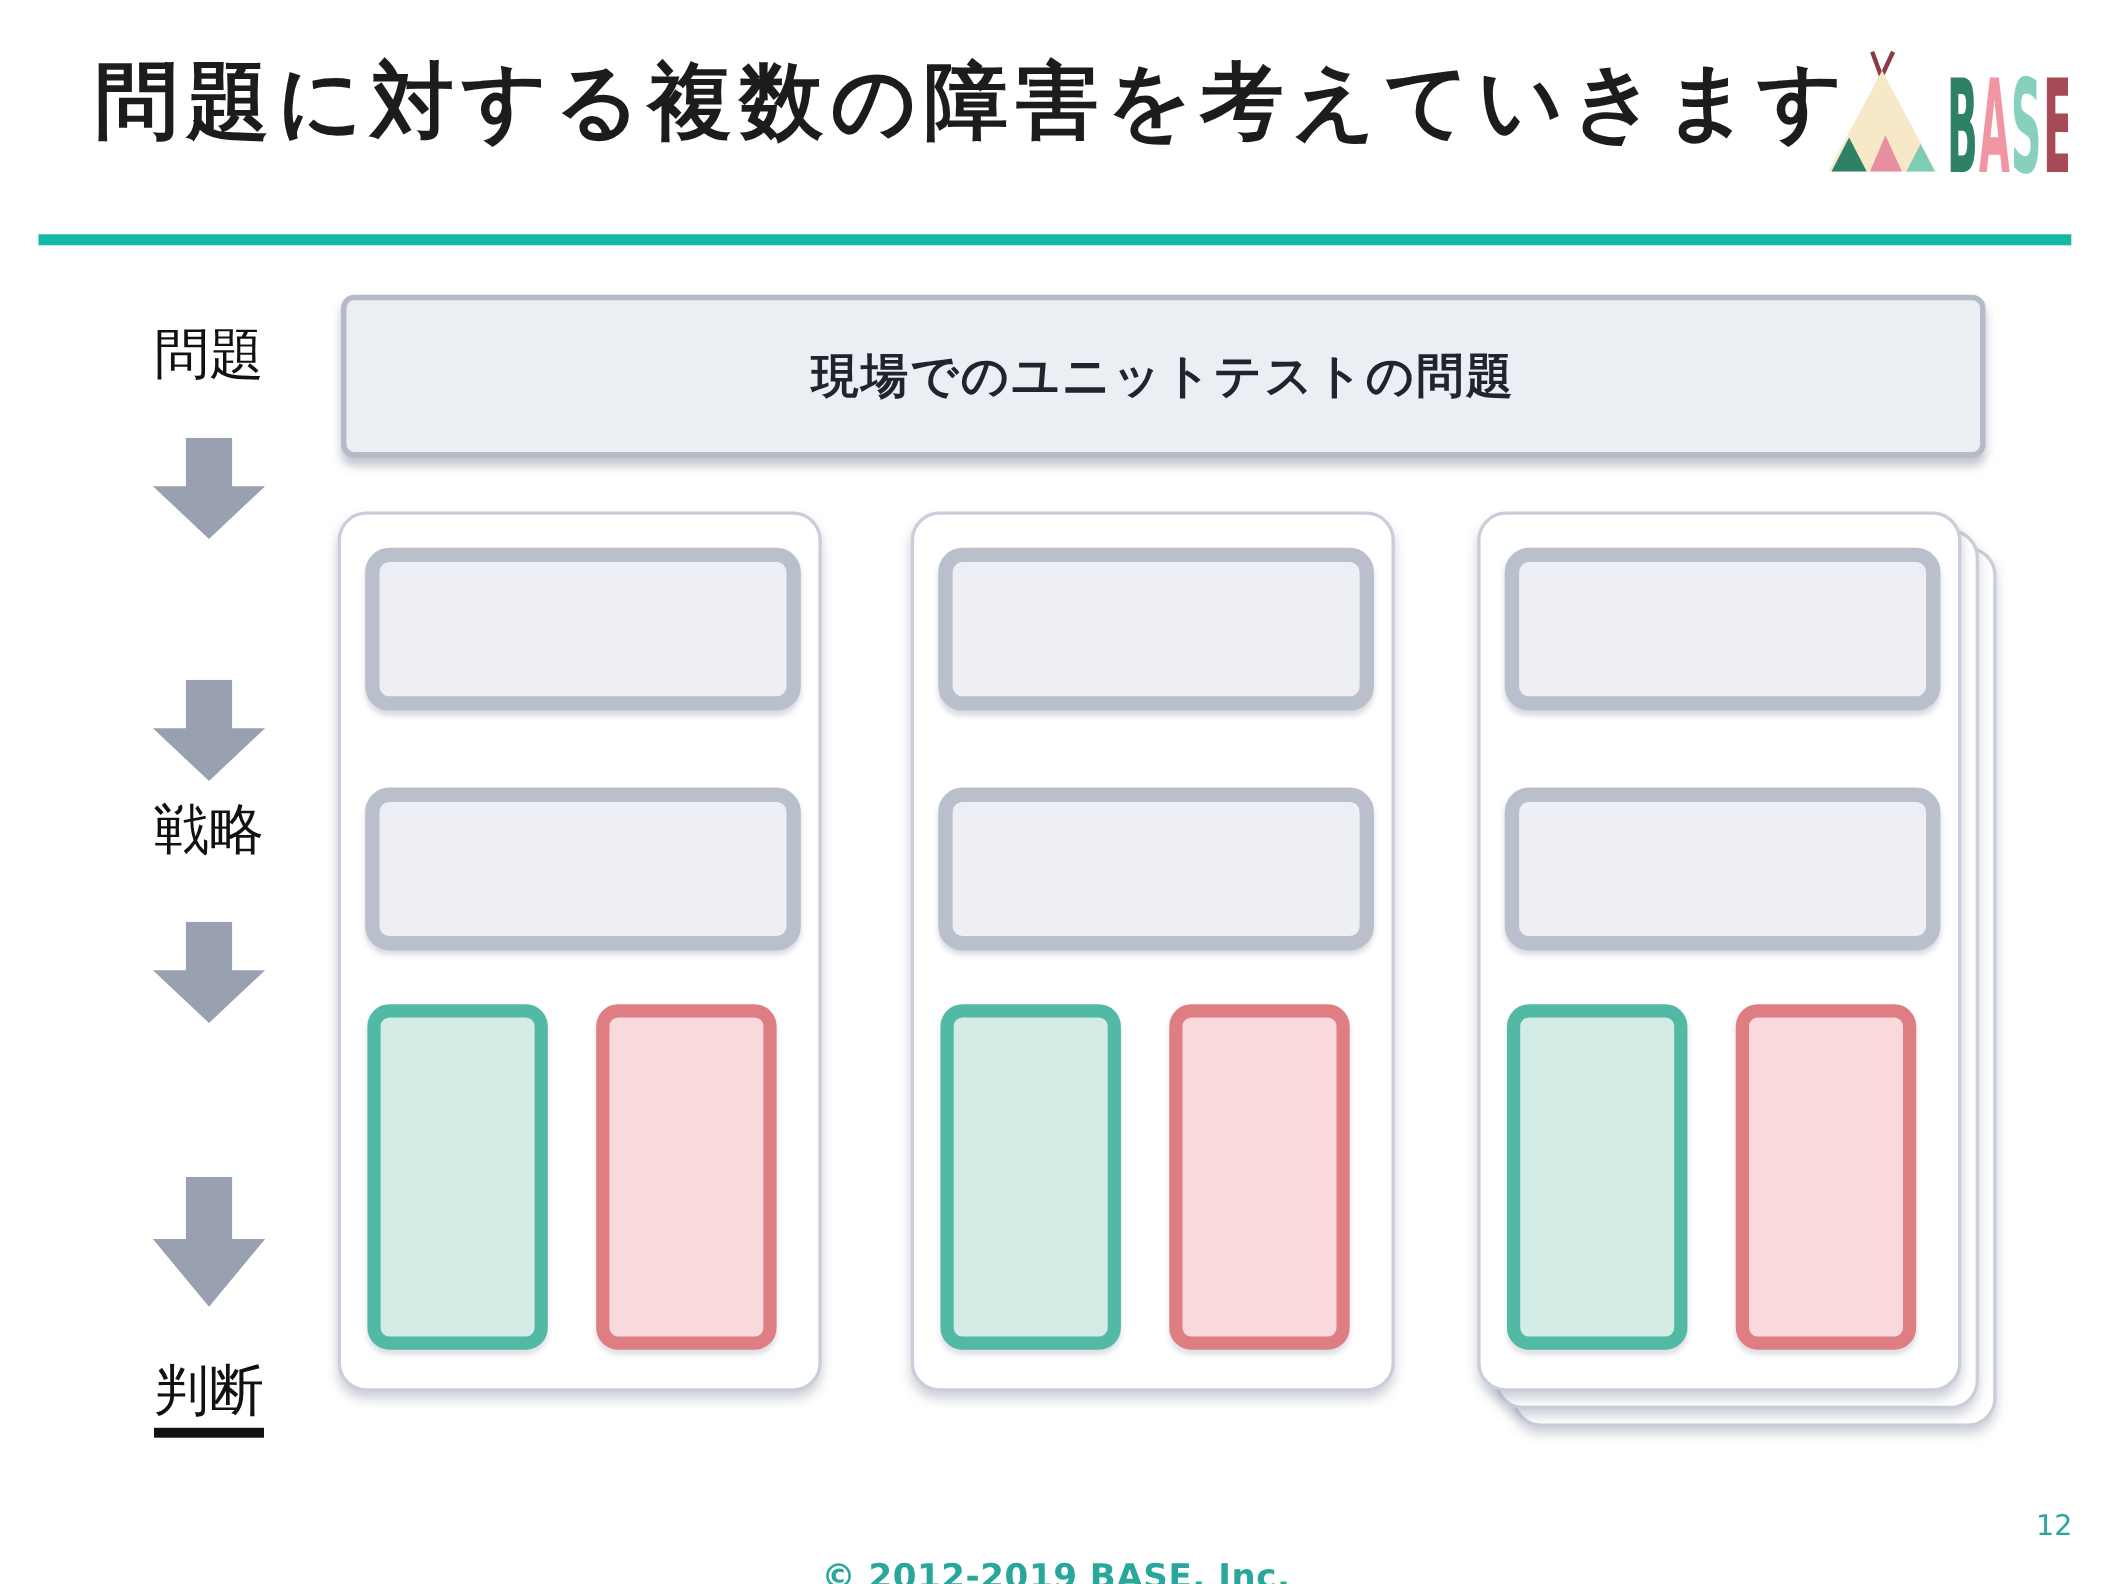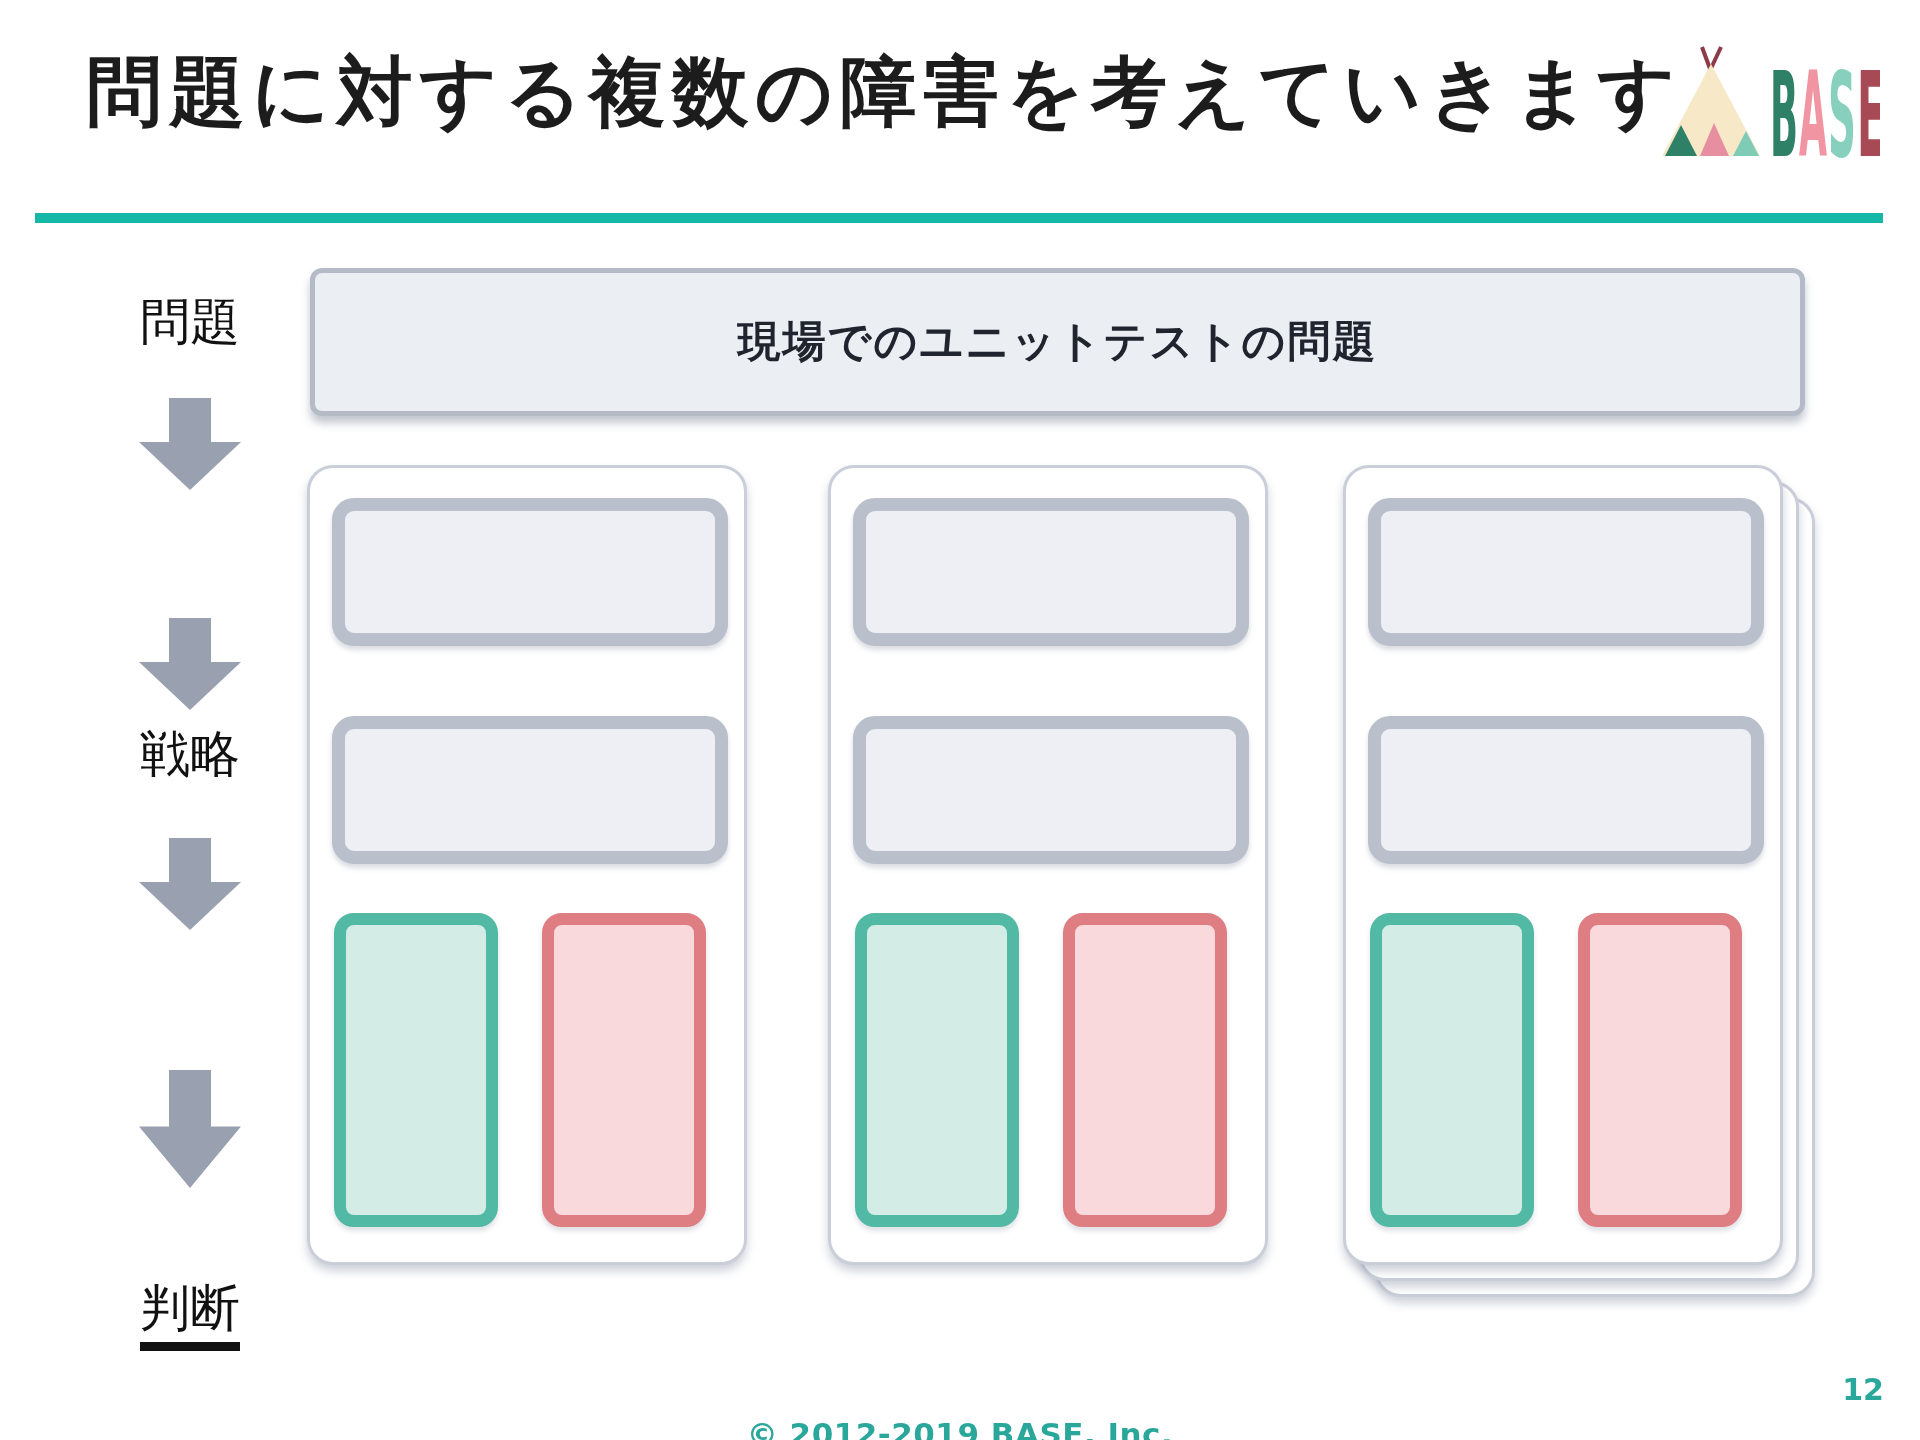--- a/index.html
+++ b/index.html
@@ -13,21 +13,21 @@
     font-size:76px;font-weight:900;color:#1c1c1c;letter-spacing:7px;
     white-space:nowrap;line-height:1.1;margin-left:48px;
   }
   .logo{position:absolute;left:1650px;top:44px;width:230px;height:115px;}
   .divider{position:absolute;left:35px;top:213px;width:1848px;height:10px;background:#15b7a6;}
   
   .flow-label{
     position:absolute;left:35px;width:310px;text-align:center;
     font-size:50px;font-weight:400;color:#111;line-height:1.05;white-space:nowrap;
   }
-  .fl-0{top:296px;}.fl-1{top:513px;}.fl-2{top:728px;}.fl-3{top:948px;}.fl-4{top:1238px;margin-top:44px;}
+  .fl-0{top:296px;}.fl-1{top:513px;}.fl-2{top:728px;}.fl-3{top:948px;}.fl-4{top:1238px;}
   .flow-label .u{border-bottom:9px solid #111;padding-bottom:5px;}
   .flow-arrow{position:absolute;left:138px;width:104px;}
   .fa-0{top:398px;height:92px;}.fa-1{top:618px;height:92px;}
   .fa-2{top:838px;height:92px;}.fa-3{top:1070px;height:118px;}
   .flow-arrow svg{display:block;width:100%;height:100%;}
   
   .problem-box{
     position:absolute;left:310px;top:268px;width:1495px;height:148px;box-sizing:border-box;
     background:#ebeef3;border:5px solid #b4bbc7;border-radius:12px;
     box-shadow:0 7px 9px rgba(108,118,140,.42);
@@ -56,21 +56,21 @@
   }
   .ev-pass{left:24px;border-color:#52b9a4;background:#d3ede6;}
   .ev-fail{left:232px;border-color:#df7e82;background:#fad9dc;}
   
   .copyright{
     position:absolute;left:0;right:0;top:1372px;text-align:center;
     font-size:31px;font-weight:bold;color:#2aa79b;letter-spacing:.5px;margin-top:44px;
   }
   .page-number{
     position:absolute;right:36px;top:1372px;
-    font-size:30px;font-weight:bold;color:#2aa79b;
+    font-size:26px;font-weight:normal;color:#2aa79b;
   }
 </style>
 </head>
 <body>
 
 <div class="slide">
 
   <div class="title">問題に対する複数の障害を考えていきます</div>
 
   <div class="logo">

